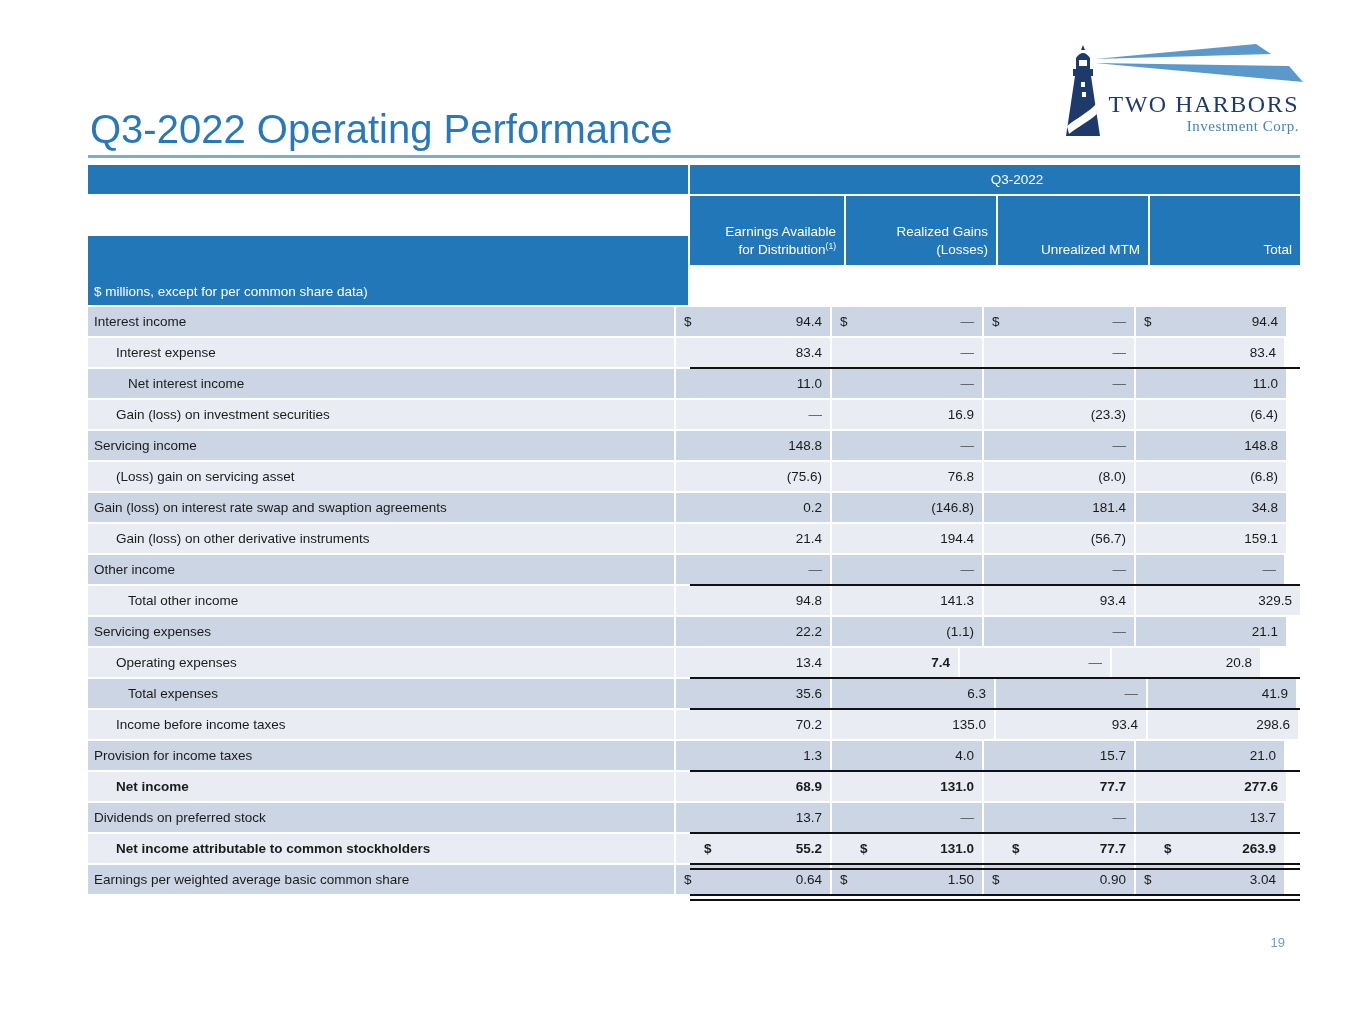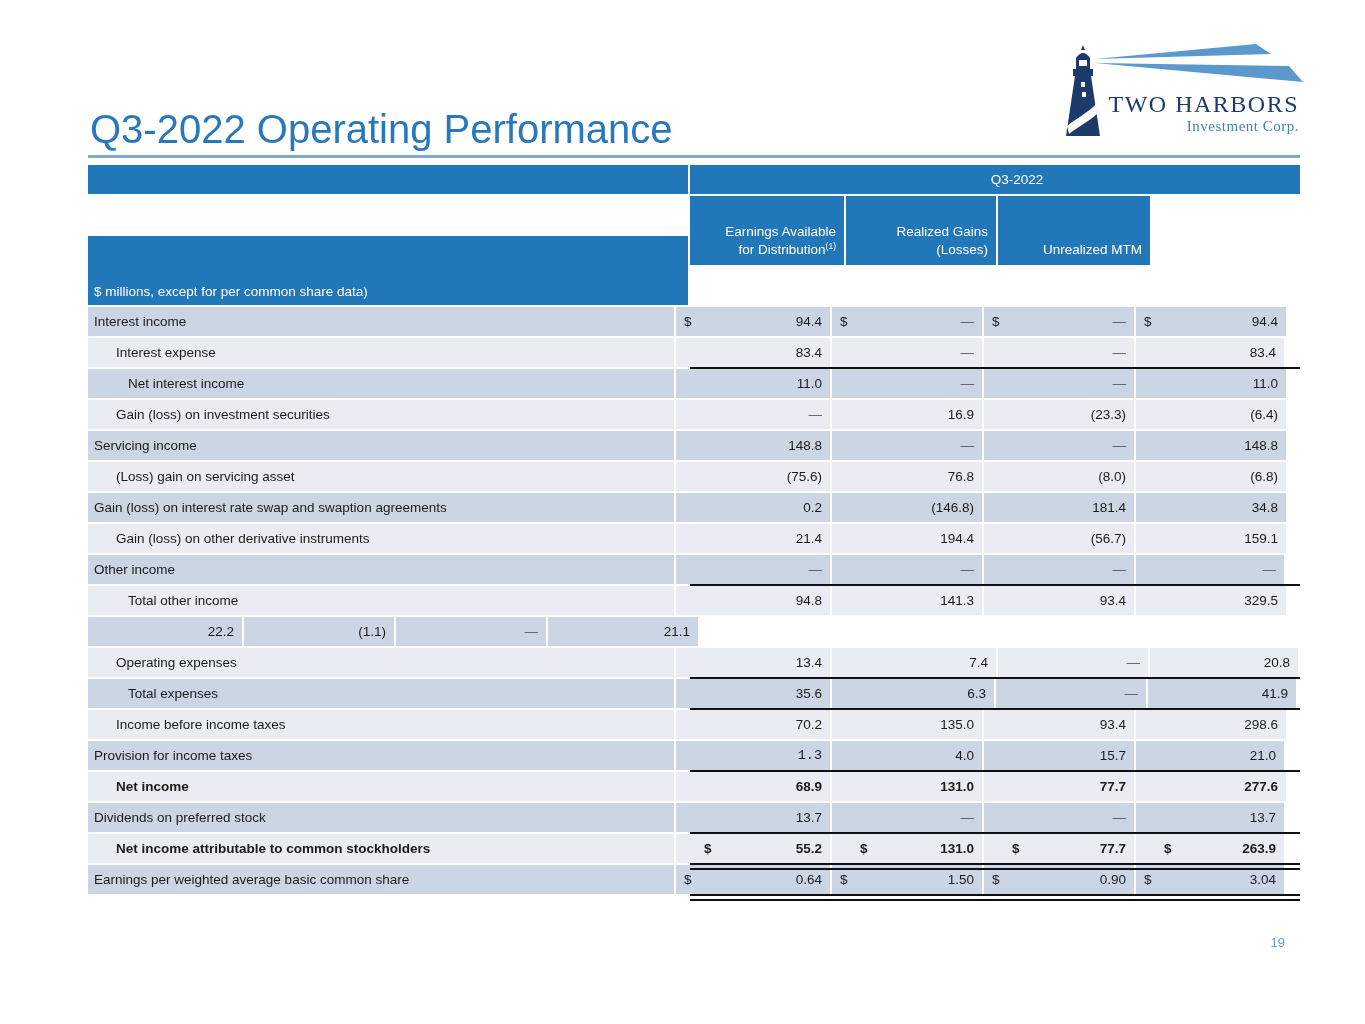--- a/index.html
+++ b/index.html
@@ -94,20 +94,21 @@
     <div class="t-cell h-cell h-corner"></div>
     <div class="t-cell h-cell h-group">Q3-2022</div>
   </div>
   <div class="t-row h-row2" id="h-row2">
     <div class="t-cell h-cell h-corner">$ millions, except for per common share data)</div>
   <div class="t-cell h-cell h-col" style="width: 156px;"><span>Earnings Available
 for Distribution<sup>(1)</sup></span></div>
       <div class="t-cell h-cell h-col" style="width: 152px;"><span>Realized Gains
 (Losses)</span></div>
       <div class="t-cell h-cell h-col" style="width: 152px;"><span>Unrealized MTM</span></div>
+      <div class="t-cell h-cell h-col" style="width: 150px;"><span>Total</span></div>
     </div>
   <div id="t-body">
       <div class="t-row dark">
         <div class="t-cell c-label">Interest income</div>
         <div class="t-cell c-num has-dollar" style="width: 156px;">
           <span>$</span>
           <span>94.4</span>
         </div>
         <div class="t-cell c-num has-dollar" style="width: 152px;">
           <span>$</span>
@@ -248,44 +249,45 @@
         <div class="t-cell c-label indent">Total other income</div>
         <div class="t-cell c-num" style="width: 156px;">
           <span>94.8</span>
         </div>
         <div class="t-cell c-num" style="width: 152px;">
           <span>141.3</span>
         </div>
         <div class="t-cell c-num" style="width: 152px;">
           <span>93.4</span>
         </div>
-        <div class="t-cell c-num" style="width: 150px;">
+        <div class="t-cell c-num" style="width: 164px;">
           <span>329.5</span>
         </div>
       </div>
       <div class="t-row dark">
+        <div class="t-cell c-label">Servicing expenses</div>
         <div class="t-cell c-num" style="width: 156px;">
           <span>22.2</span>
         </div>
         <div class="t-cell c-num" style="width: 152px;">
           <span>(1.1)</span>
         </div>
         <div class="t-cell c-num" style="width: 152px;">
           <span class="dash">—</span>
         </div>
         <div class="t-cell c-num" style="width: 150px;">
           <span>21.1</span>
         </div>
       </div>
       <div class="t-row light">
         <div class="t-cell c-label">Operating expenses</div>
         <div class="t-cell c-num" style="width: 156px;">
           <span>13.4</span>
         </div>
-        <div class="t-cell c-num" style="width: 166px;">
+        <div class="t-cell c-num" style="width: 128px; font-weight: bold;">
           <span>7.4</span>
         </div>
         <div class="t-cell c-num" style="width: 152px;">
           <span class="dash">—</span>
         </div>
         <div class="t-cell c-num" style="width: 150px;">
           <span>20.8</span>
         </div>
         <div class="ul"></div>
       </div>
@@ -303,33 +305,33 @@
         <div class="t-cell c-num" style="width: 150px;">
           <span>41.9</span>
         </div>
         <div class="ul"></div>
       </div>
       <div class="t-row light">
         <div class="t-cell c-label">Income before income taxes</div>
         <div class="t-cell c-num" style="width: 156px;">
           <span>70.2</span>
         </div>
-        <div class="t-cell c-num" style="width: 152px;">
+        <div class="t-cell c-num" style="width: 164px;">
           <span>135.0</span>
         </div>
         <div class="t-cell c-num" style="width: 152px;">
           <span>93.4</span>
         </div>
         <div class="t-cell c-num" style="width: 150px;">
           <span>298.6</span>
         </div>
       </div>
       <div class="t-row dark">
         <div class="t-cell c-label">Provision for income taxes</div>
-        <div class="t-cell c-num" style="width: 156px; font-family: Liberation Mono, monospace;">
+        <div class="t-cell c-num" style="width: 156px;">
           <span>1.3</span>
         </div>
         <div class="t-cell c-num" style="width: 152px;">
           <span>4.0</span>
         </div>
         <div class="t-cell c-num" style="width: 152px;">
           <span>15.7</span>
         </div>
         <div class="t-cell c-num" style="width: 150px;">
           <span>21.0</span>

